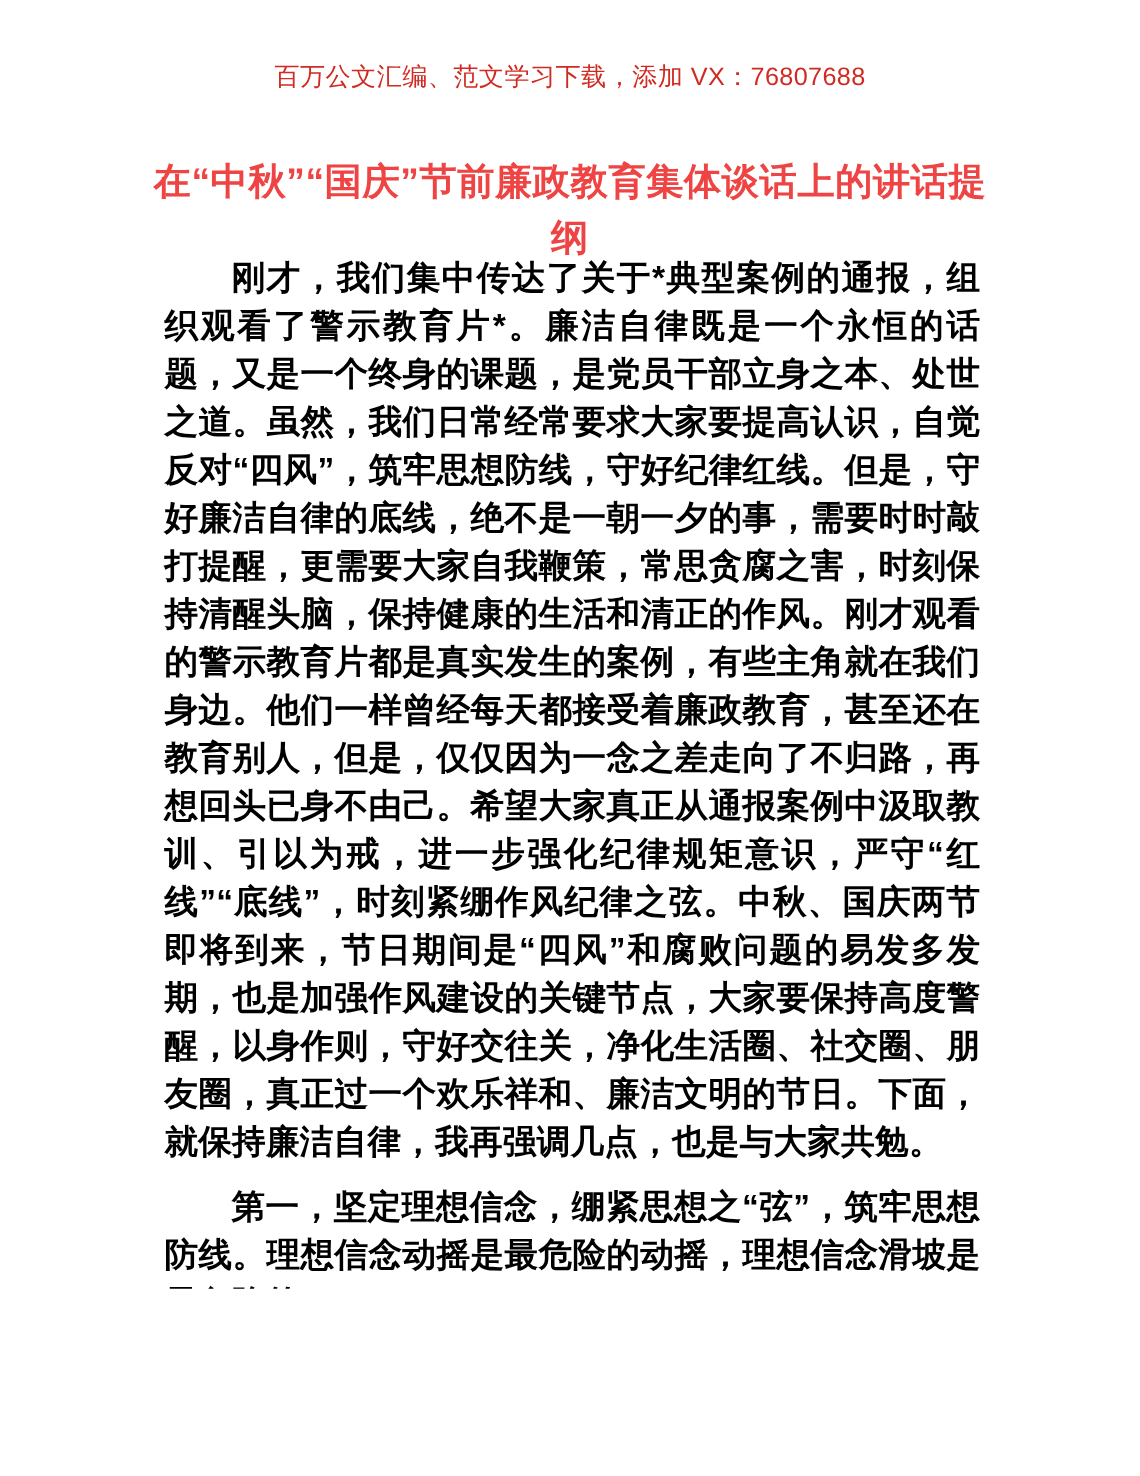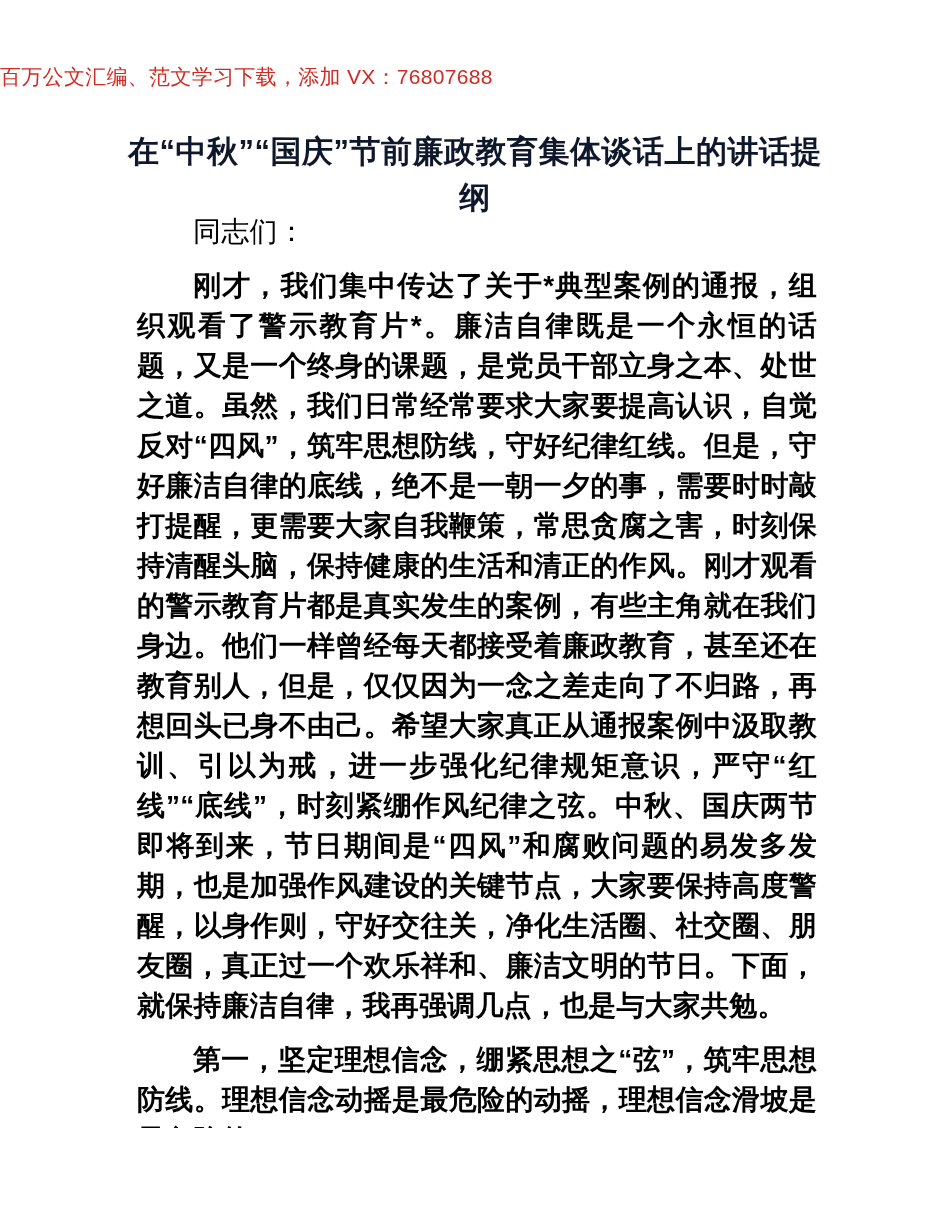--- a/index.html
+++ b/index.html
@@ -20,24 +20,24 @@
     height: 1230px;
     margin: 0 auto;
     background: #ffffff;
     overflow: hidden;
     box-sizing: border-box;
   }
 
   
   .promo-banner {
     position: absolute;
-    top: 64px;
+    top: 52px;
     left: 0;
     width: 950px;
-    text-align: left;
+    text-align: center;
     line-height: 1.2;
   }
 
   .promo-text {
     display: inline-block;
     font-size: 21px;
     font-weight: 400;
     color: #d12a22;
     letter-spacing: 0.3px;
     white-space: nowrap;
@@ -47,21 +47,21 @@
   .doc-title {
     position: absolute;
     top: 108px;
     left: 115px;
     width: 720px;
     text-align: center;
     font-size: 31px;
     font-weight: 700;
     line-height: 46px;
     letter-spacing: 0.5px;
-    color: #0f172a;
+    color: #ef4444;
   }
 
   
   .body-column {
     position: absolute;
     top: 212px;
     left: 137px;
     width: 680px;
   }
 
@@ -102,21 +102,20 @@
 <div class="page">
 
   <div class="promo-banner">
     <span class="promo-text">百万公文汇编、范文学习下载，添加 VX：76807688</span>
   </div>
 
   <h1 class="doc-title">在“中秋”“国庆”节前廉政教育集体谈话上的讲话提纲</h1>
 
   <div class="body-column">
 
-    <p class="para salutation">同志们：</p>
 
     <p class="para indented">刚才，我们集中传达了关于*典型案例的通报，组织观看了警示教育片*。廉洁自律既是一个永恒的话题，又是一个终身的课题，是党员干部立身之本、处世之道。虽然，我们日常经常要求大家要提高认识，自觉反对“四风”，筑牢思想防线，守好纪律红线。但是，守好廉洁自律的底线，绝不是一朝一夕的事，需要时时敲打提醒，更需要大家自我鞭策，常思贪腐之害，时刻保持清醒头脑，保持健康的生活和清正的作风。刚才观看的警示教育片都是真实发生的案例，有些主角就在我们身边。他们一样曾经每天都接受着廉政教育，甚至还在教育别人，但是，仅仅因为一念之差走向了不归路，再想回头已身不由己。希望大家真正从通报案例中汲取教训、引以为戒，进一步强化纪律规矩意识，严守“红线”“底线”，时刻紧绷作风纪律之弦。中秋、国庆两节即将到来，节日期间是“四风”和腐败问题的易发多发期，也是加强作风建设的关键节点，大家要保持高度警醒，以身作则，守好交往关，净化生活圈、社交圈、朋友圈，真正过一个欢乐祥和、廉洁文明的节日。下面，就保持廉洁自律，我再强调几点，也是与大家共勉。</p>
 
     <p class="para indented spaced clipped">第一，坚定理想信念，绷紧思想之“弦”，筑牢思想防线。理想信念动摇是最危险的动摇，理想信念滑坡是最危险的</p>
 
   </div>
 
 </div>
 
 </body></html>

